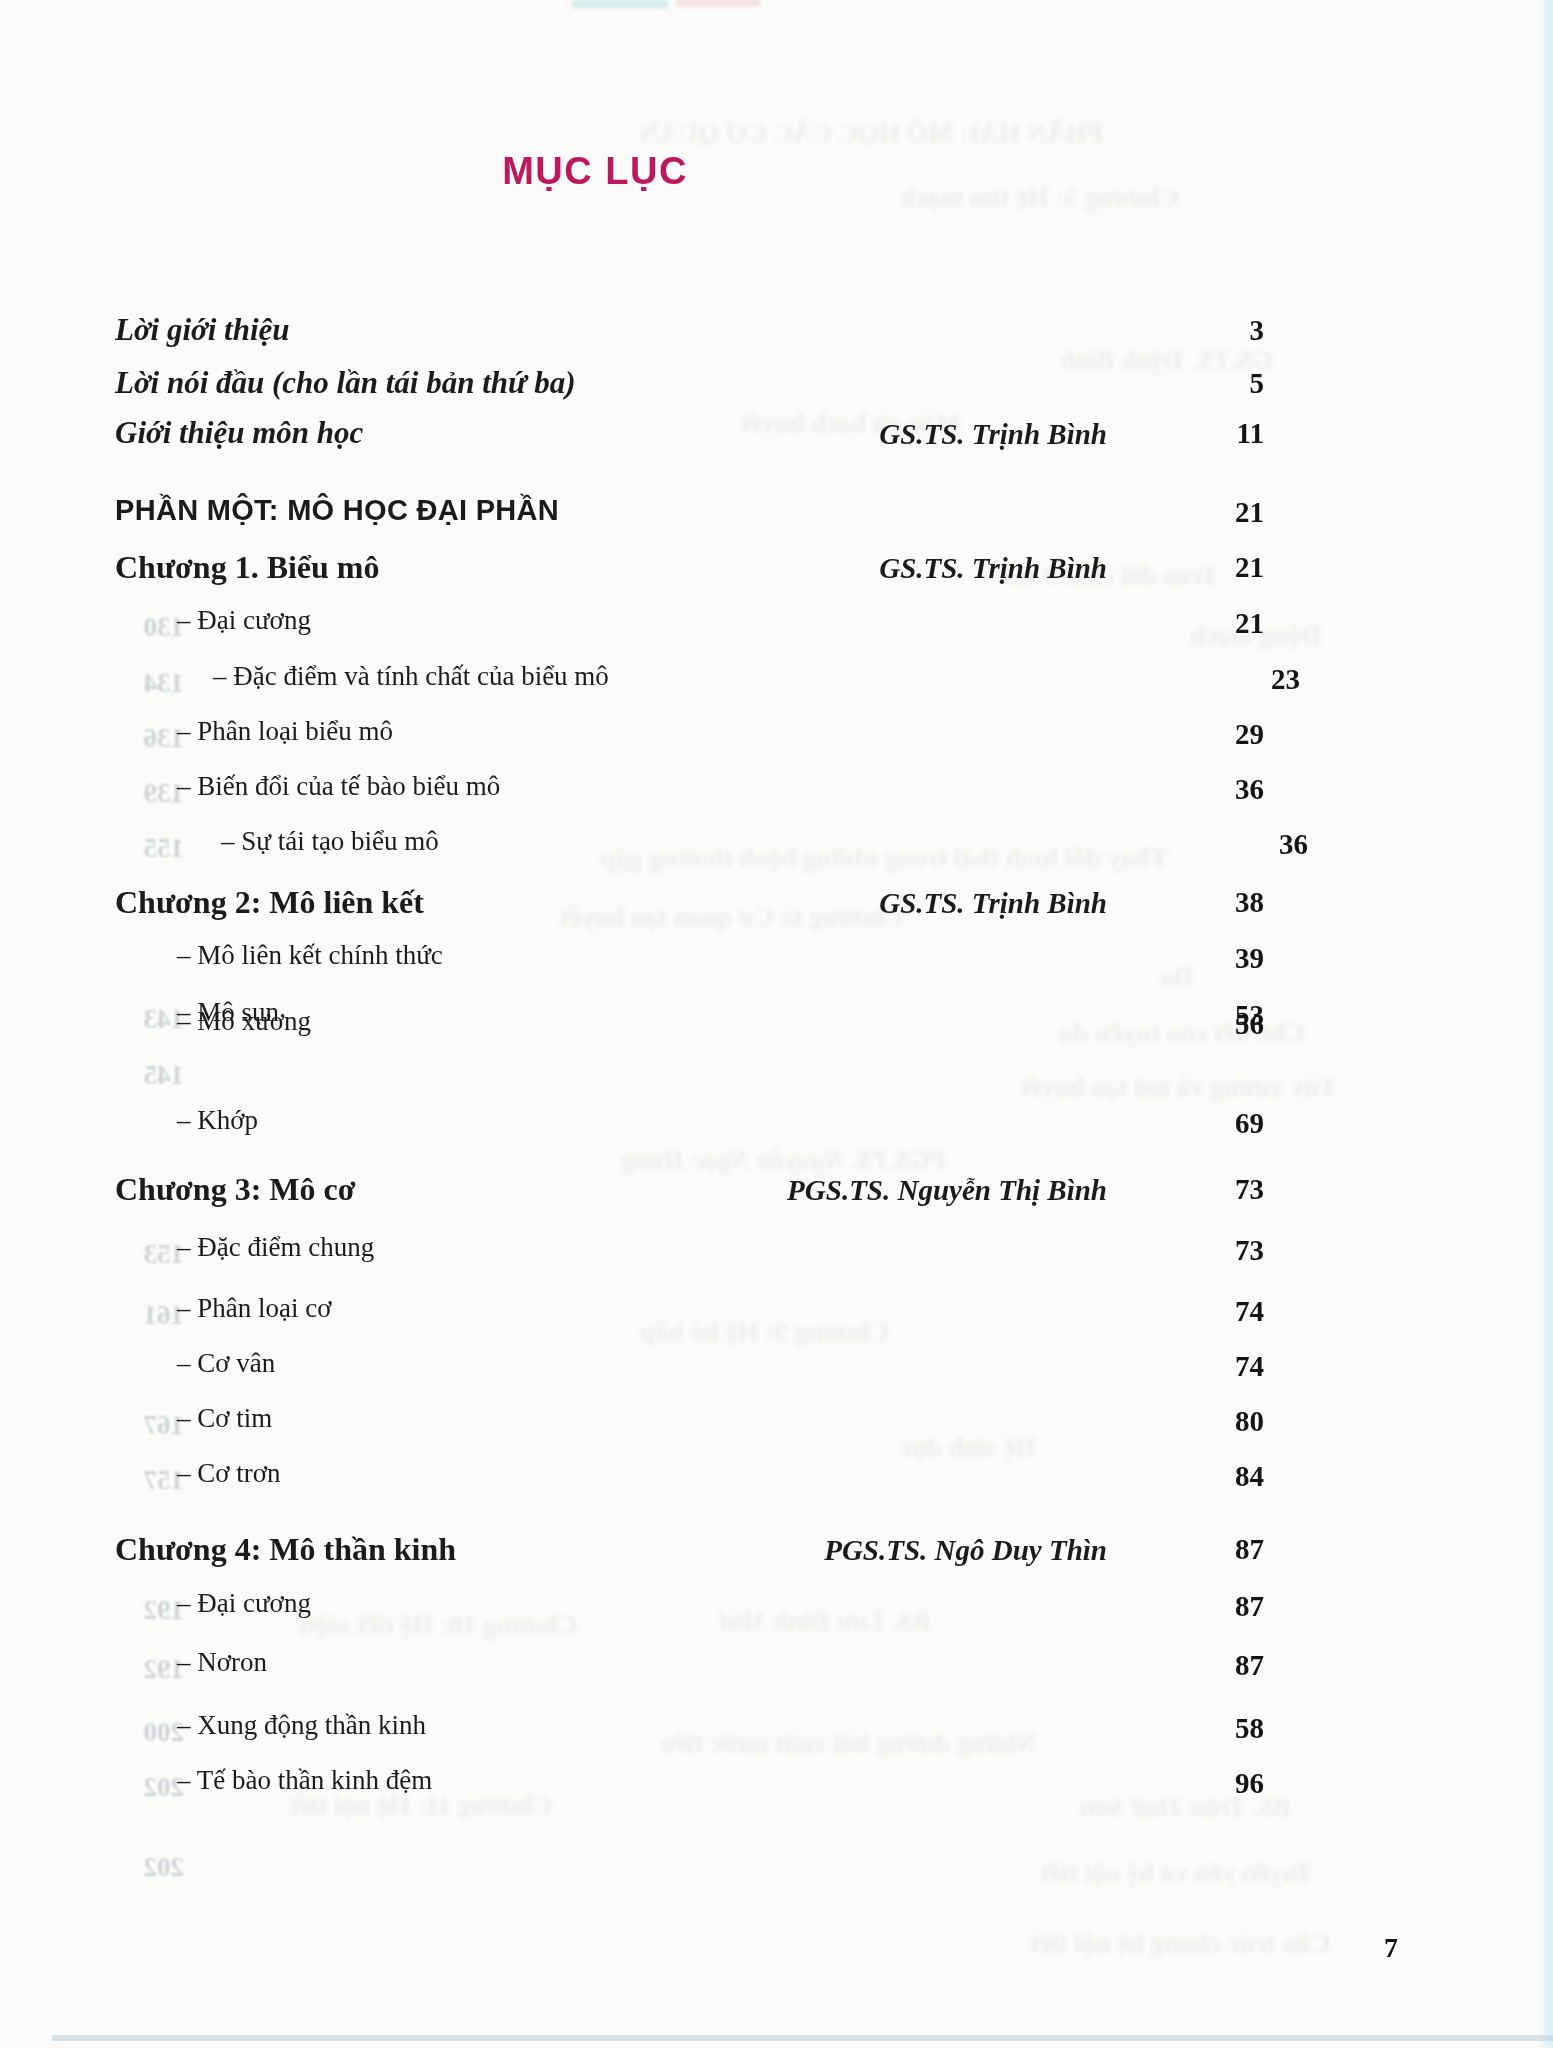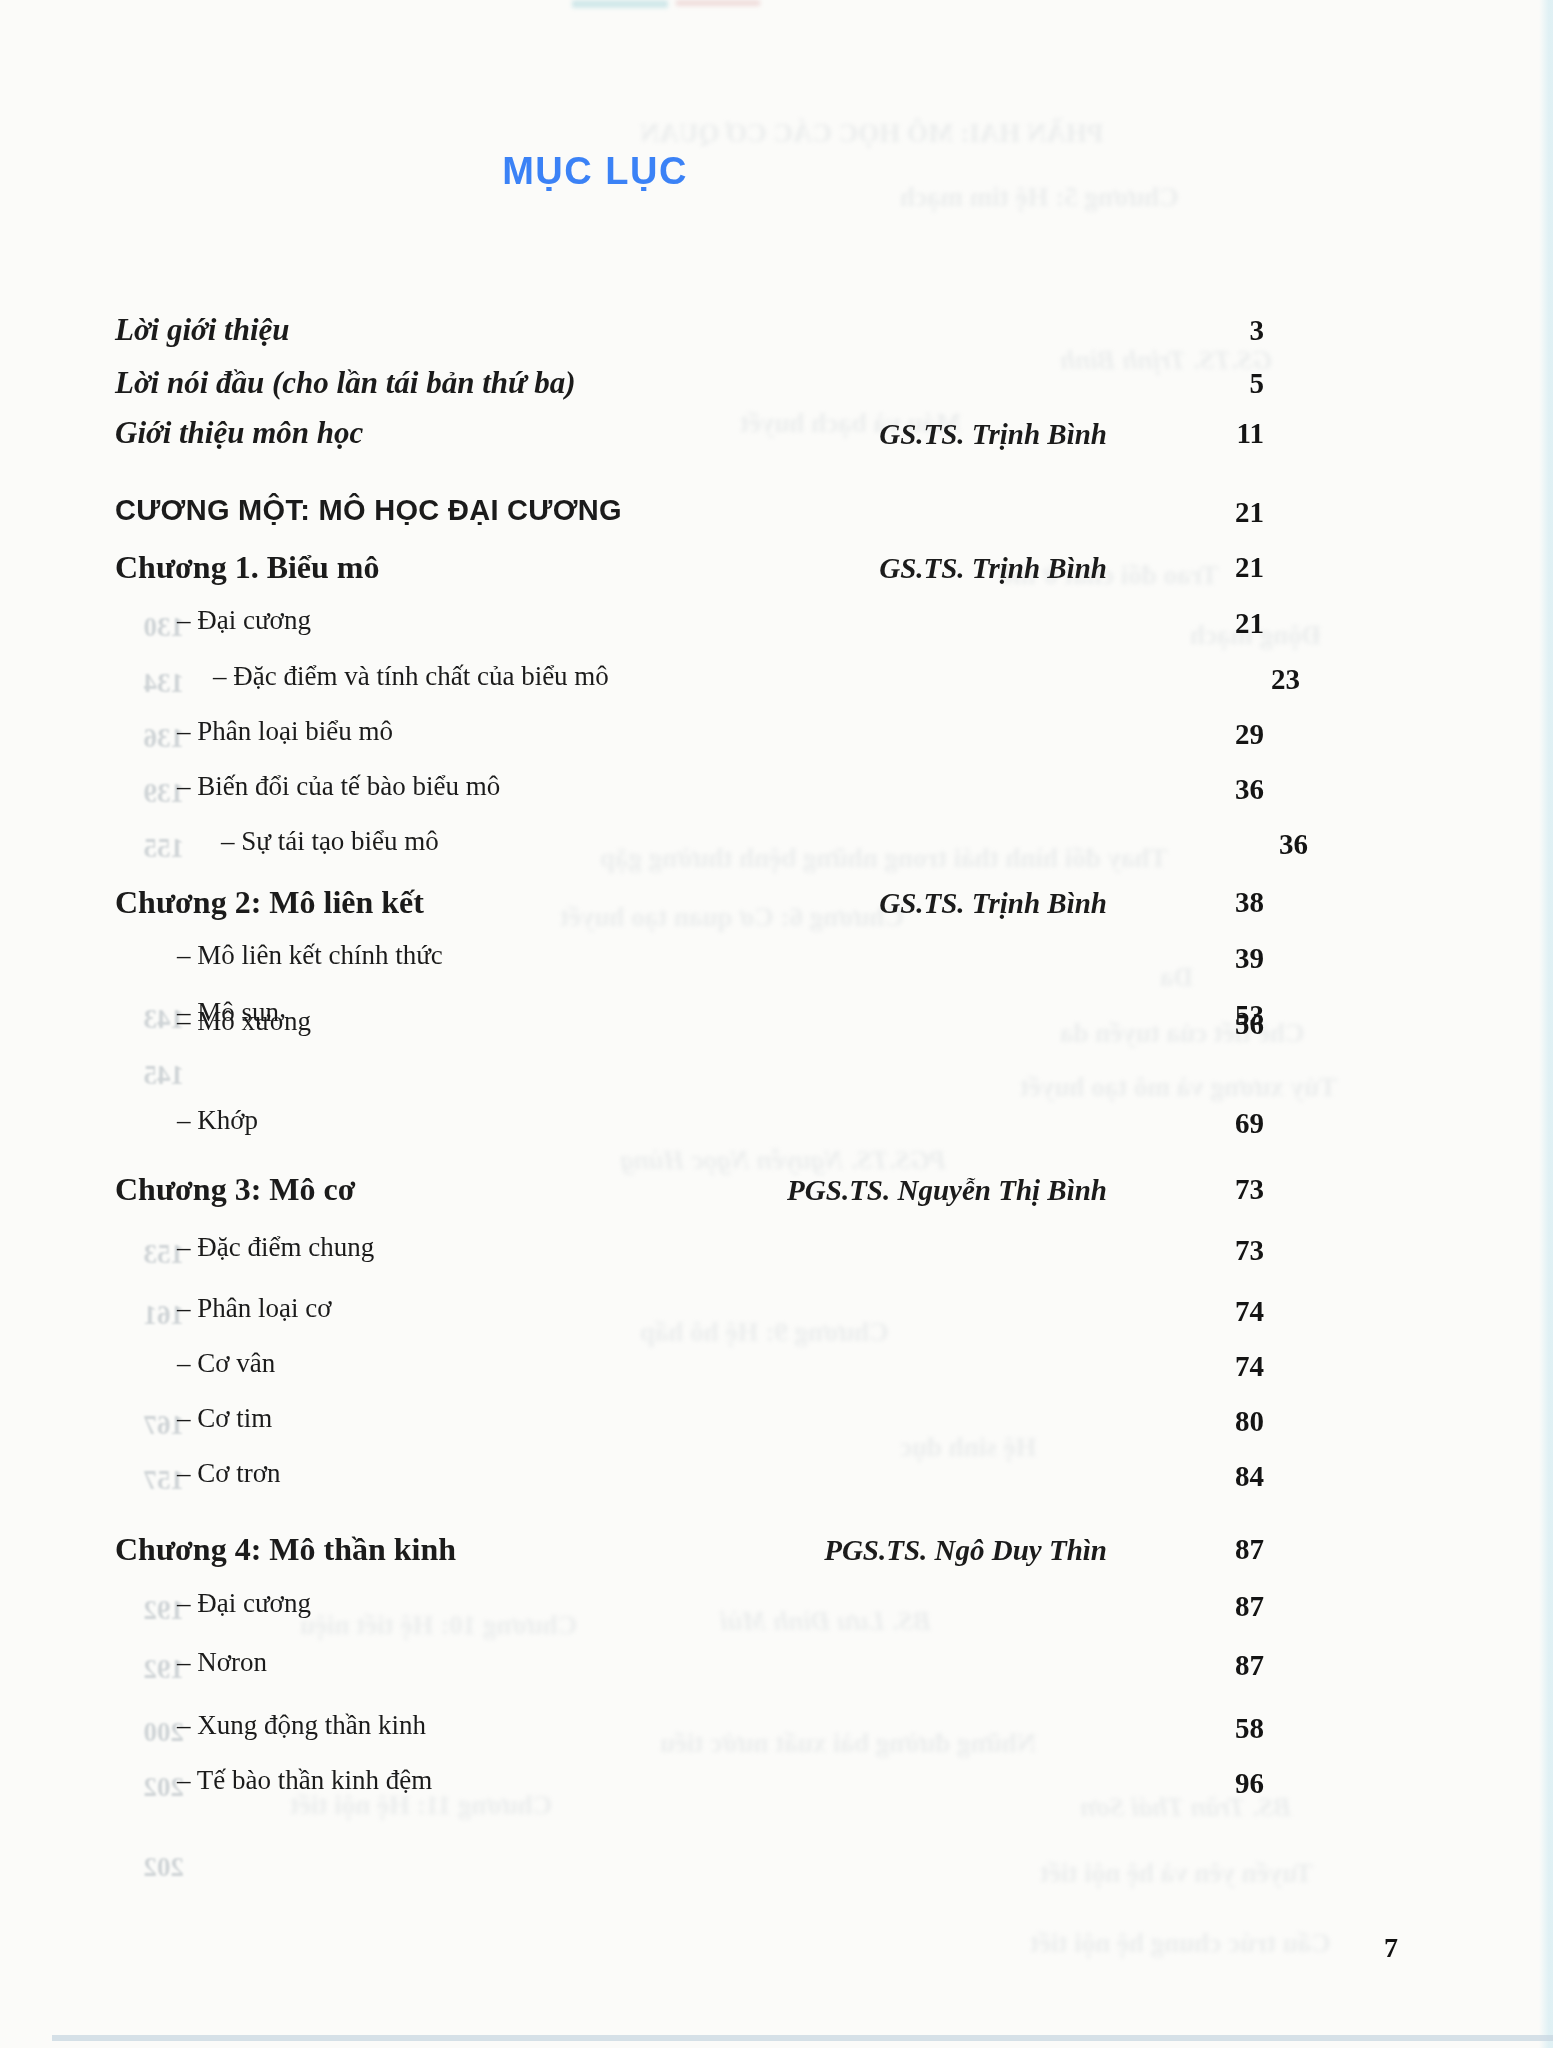--- a/index.html
+++ b/index.html
@@ -34,21 +34,21 @@
     position:absolute;right:313px;top:3px;width:560px;text-align:right;
     font-weight:700;font-style:italic;font-size:29px;
   }
   .num{
     position:absolute;right:156px;top:2px;width:130px;text-align:right;
     font-weight:700;font-size:29px;color:#141414;
   }
   #title{
     position:absolute;top:150px;left:0;width:1190px;text-align:center;
     font-family:"Liberation Sans",sans-serif;font-weight:700;
-    font-size:38px;letter-spacing:1.5px;color:#3b82f6;
+    font-size:38px;letter-spacing:1.5px;color:#be185d;
   }
   #folio{
     position:absolute;top:1932px;left:1298px;width:100px;text-align:right;
     font-weight:700;font-size:28px;color:#111;
   }
   
   .gL{
     position:absolute;left:106px;width:78px;text-align:left;
     transform:scaleX(-1);font-weight:700;font-size:27px;
     color:#a2acb3;opacity:.5;filter:blur(1px);white-space:nowrap;
@@ -117,21 +117,21 @@
     <div class="row front" style="top: 365px;">
       <span class="lbl fm">Lời nói đầu (cho lần tái bản thứ ba)</span>
       <span class="num">5</span>
     </div>
     <div class="row front" style="top: 415px;">
       <span class="lbl fm">Giới thiệu môn học</span>
       <span class="auth">GS.TS. Trịnh Bình</span>
       <span class="num">11</span>
     </div>
     <div class="row part" style="top: 494px;">
-      <span class="lbl part-lbl">CƯƠNG MỘT: MÔ HỌC ĐẠI CƯƠNG</span>
+      <span class="lbl part-lbl">PHẦN MỘT: MÔ HỌC ĐẠI PHẦN</span>
       <span class="num">21</span>
     </div>
     <div class="row chap" style="top: 549px;">
       <span class="lbl chap-lbl">Chương 1. Biểu mô</span>
       <span class="auth">GS.TS. Trịnh Bình</span>
       <span class="num">21</span>
     </div>
     <div class="row item" style="top: 605px;">
       <span class="lbl item-lbl">– Đại cương</span>
       <span class="num">21</span>

